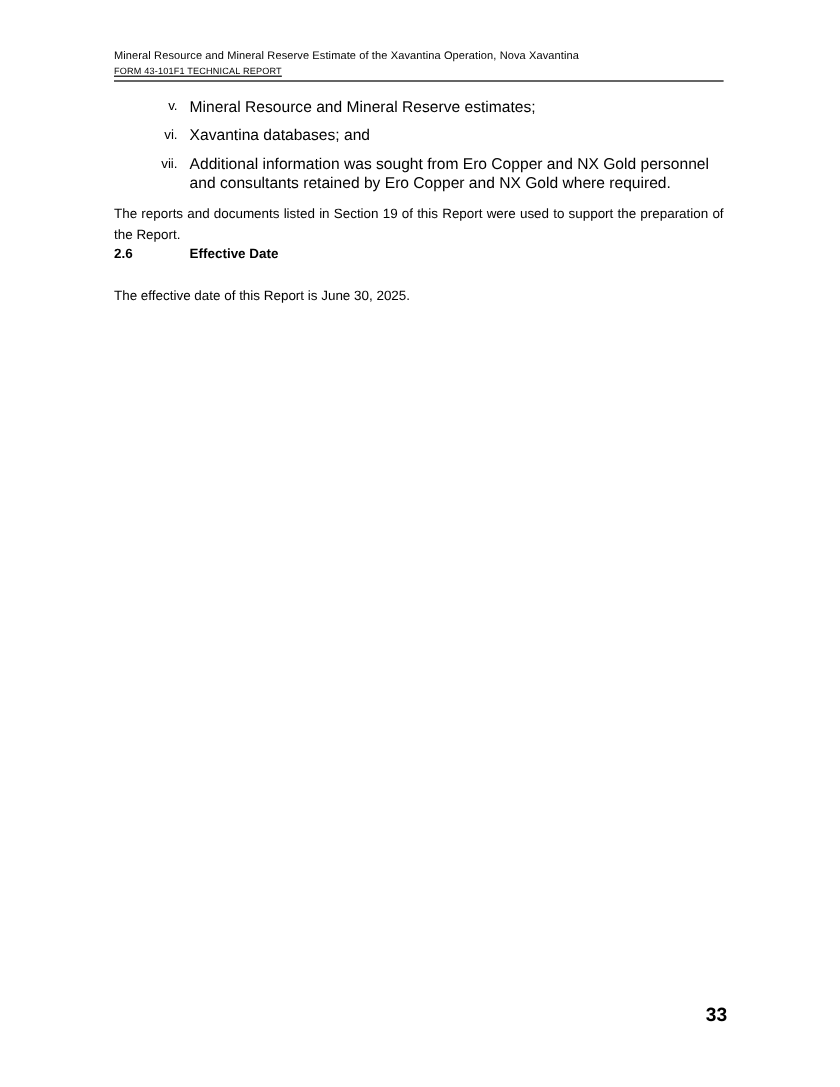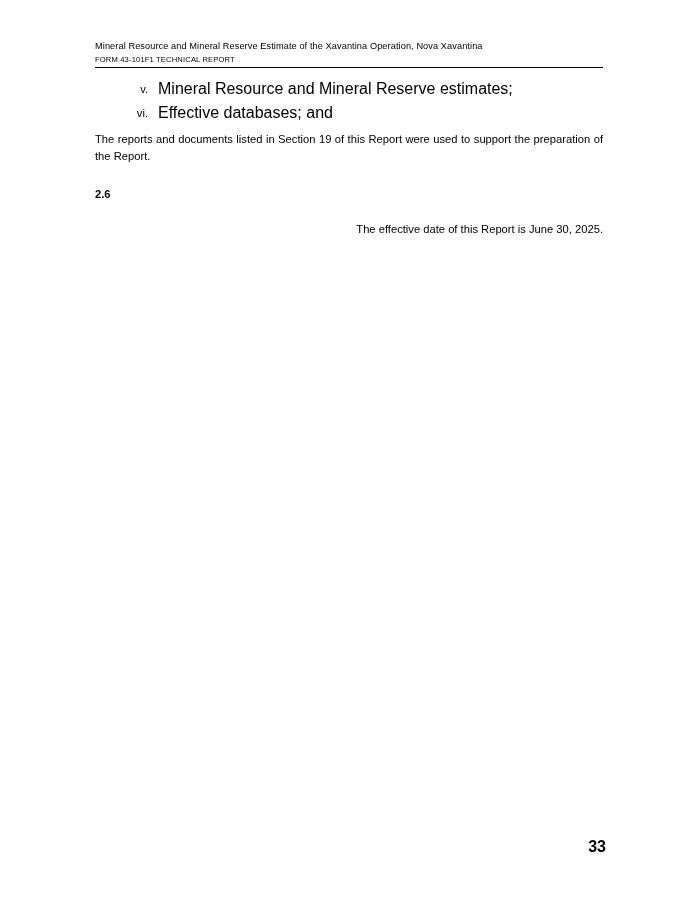--- a/index.html
+++ b/index.html
@@ -32,20 +32,21 @@
     letter-spacing: 0.01em;
     color: #000;
     white-space: nowrap;
   }
   .header-sub {
     font-size: 7.6px;
     line-height: 11px;
     letter-spacing: 0.02em;
     color: #000;
     margin-top: 1px;
+    text-decoration: underline;
   }
   .header-rule {
     border-bottom: 1.6px solid #000;
     margin-top: 2px;
     width: 100%;
   }
   .list {
     margin-top: 13px;
   }
   .list-item {
@@ -57,49 +58,48 @@
     width: 63px;
     flex: 0 0 63px;
     text-align: right;
     padding-right: 10px;
     box-sizing: border-box;
     font-size: 11.2px;
     line-height: 16px;
   }
   .list-text {
     flex: 1;
-    font-size: 16px;
+    font-size: 13px;
     line-height: 16px;
     text-align: left;
   }
   .body-para {
     font-size: 11.2px;
     line-height: 16.5px;
     text-align: justify;
     margin-top: 10px;
   }
   .section-heading {
     display: flex;
-    margin-top: 22px;
     font-weight: bold;
     font-size: 11.2px;
     line-height: 16px;
   }
   .section-num {
     width: 63px;
     flex: 0 0 63px;
   }
   .section-title {
     flex: 1;
   }
   .para-after-heading {
     font-size: 11.2px;
     line-height: 16.5px;
     margin-top: 19px;
-    text-align: right;
+    text-align: left;
   }
   .page-number {
     position: absolute;
     right: 94px;
     bottom: 50px;
     font-size: 16px;
     font-weight: bold;
   }
 </style>
 </head>
@@ -115,30 +115,35 @@
 
     <div class="list">
 
       <div class="list-item">
         <div class="list-num">v.</div>
         <div class="list-text">Mineral Resource and Mineral Reserve estimates;</div>
       </div>
 
       <div class="list-item">
         <div class="list-num">vi.</div>
-        <div class="list-text">Effective databases; and</div>
+        <div class="list-text">Xavantina databases; and</div>
       </div>
 
+      <div class="list-item">
+        <div class="list-num">vii.</div>
+        <div class="list-text">Additional information was sought from Ero Copper and NX Gold personnel and consultants retained by Ero Copper and NX Gold where required.</div>
+      </div>
 
     </div>
 
     <div class="body-para">The reports and documents listed in Section 19 of this Report were used to support the preparation of the Report.</div>
 
     <div class="section-heading">
       <div class="section-num">2.6</div>
+      <div class="section-title">Effective Date</div>
     </div>
 
     <div class="para-after-heading">The effective date of this Report is June 30, 2025.</div>
 
   </div>
 
   <div class="page-number">33</div>
 
 </div>
 

